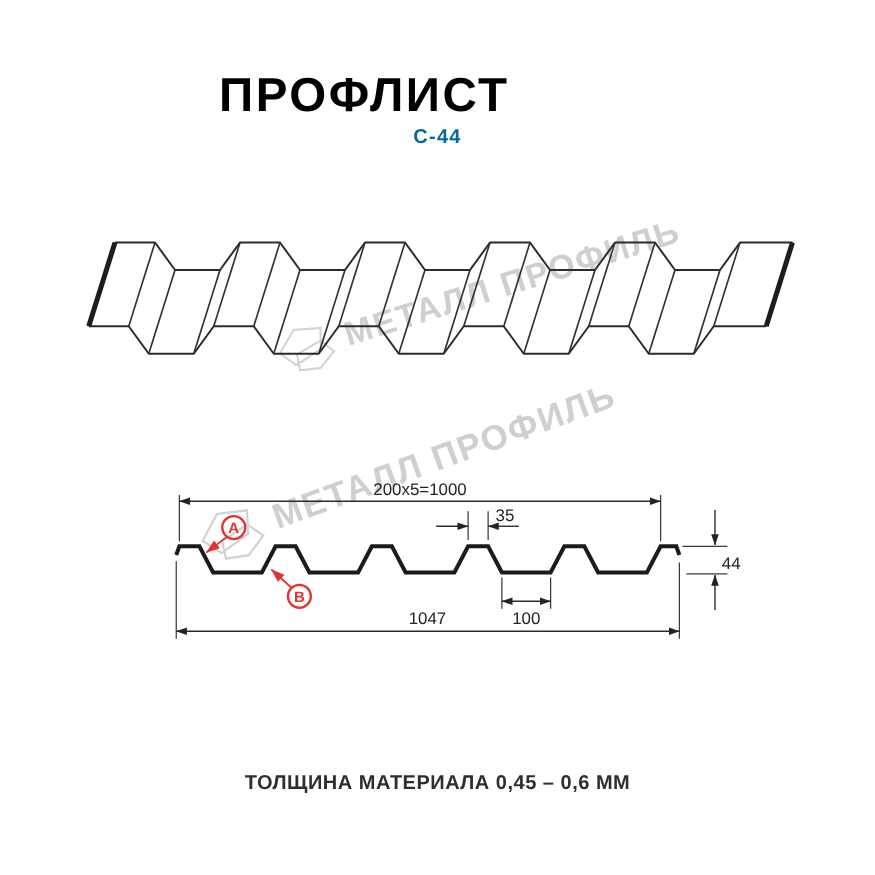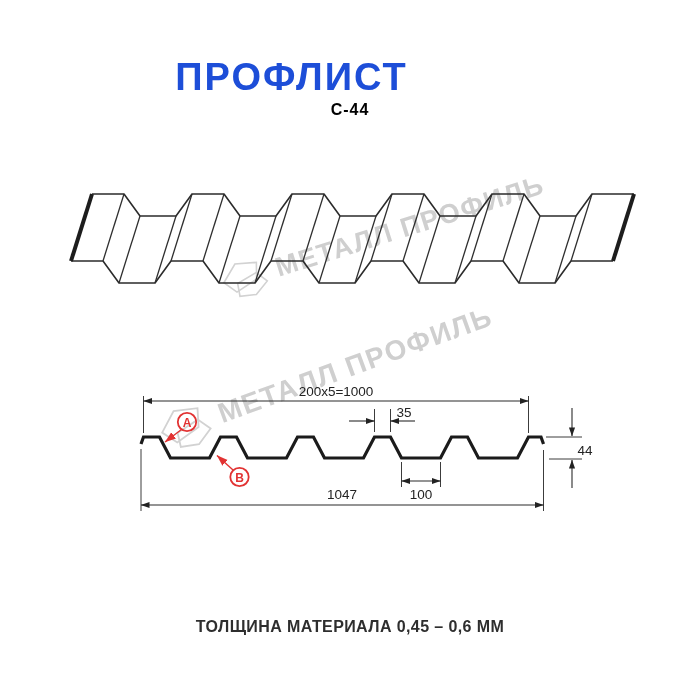--- a/index.html
+++ b/index.html
@@ -3,25 +3,25 @@
 <meta charset="utf-8">
 <style>
   html,body{margin:0;padding:0;background:#ffffff;}
   #stage{
     position:relative;width:700px;height:700px;background:#ffffff;overflow:hidden;
     font-family:"Liberation Sans", sans-serif;
   }
   
   .title{
     position:absolute;left:0;top:56px;width:583px;text-align:center;
-    font-size:38px;font-weight:700;letter-spacing:2px;color:#1d4ed8;
+    font-size:38px;font-weight:700;letter-spacing:2px;color:#000000;
   }
   .subtitle{
     position:absolute;left:0;top:101px;width:700px;text-align:center;
-    font-size:16px;font-weight:700;letter-spacing:1px;color:#000000;
+    font-size:16px;font-weight:700;letter-spacing:1px;color:#0369a1;
   }
   
   .thickness-note{
     position:absolute;left:0;top:618px;width:700px;text-align:center;
     font-size:16px;font-weight:600;letter-spacing:.4px;color:#2e2e2e;
   }
   
   .watermark{
     position:absolute;display:flex;align-items:center;gap:9px;
     transform-origin:0 50%;pointer-events:none;white-space:nowrap;z-index:1;

